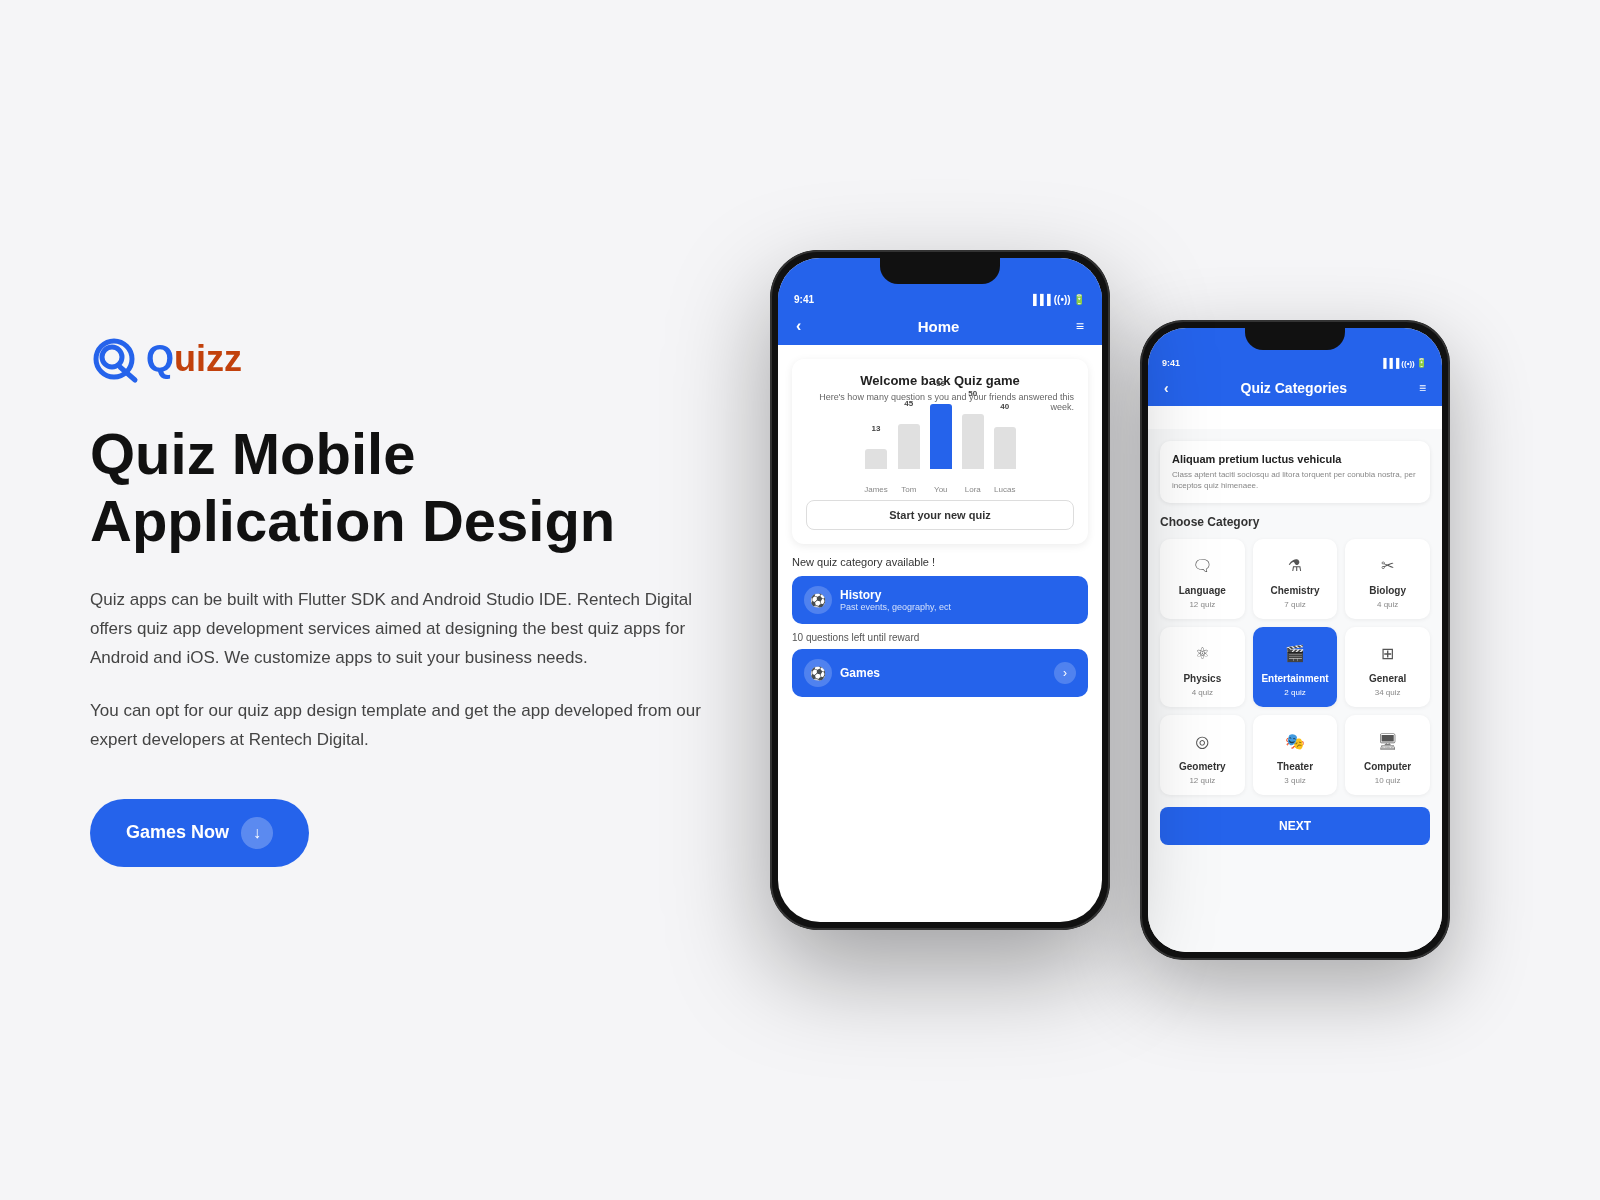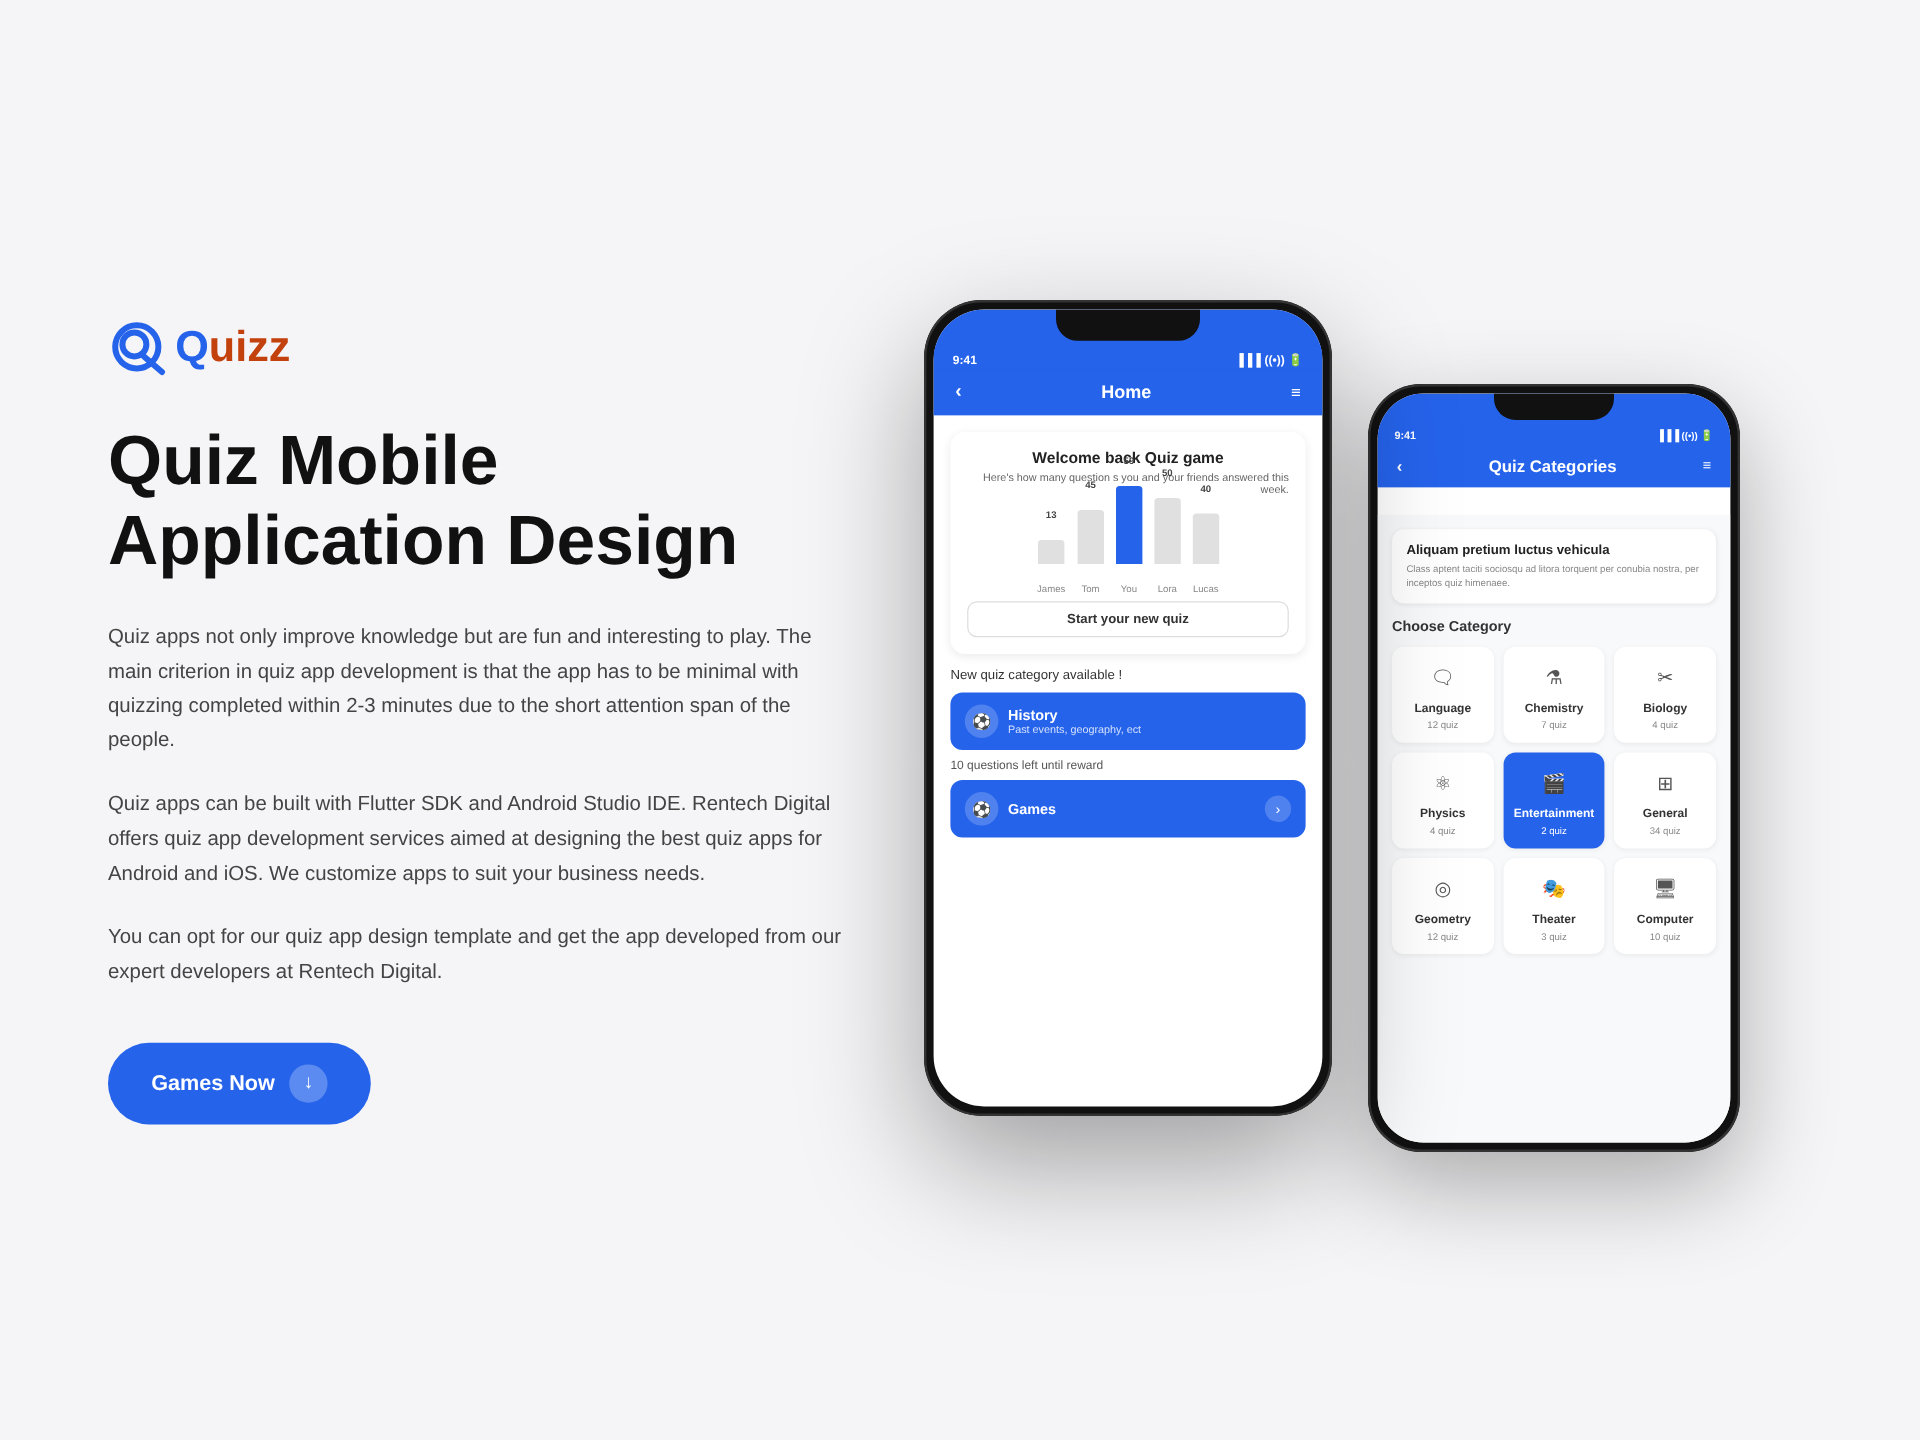--- a/index.html
+++ b/index.html
@@ -384,21 +384,20 @@
       </span>
     </div>
 
     
     <h1 class="main-title">
       <span>Quiz Mobile</span><br>
       <span>Application Design</span>
     </h1>
 
     
-    <p class="description">Quiz apps not only improve knowledge but are fun and interesting to play. The main criterion in quiz app development is that the app has to be minimal with quizzing completed within 2-3 minutes due to the short attention span of the people.</p>
     <p class="description">Quiz apps can be built with Flutter SDK and Android Studio IDE. Rentech Digital offers quiz app development services aimed at designing the best quiz apps for Android and iOS. We customize apps to suit your business needs.</p>
     <p class="description">You can opt for our quiz app design template and get the app developed from our expert developers at Rentech Digital.</p>
 
     
     <button class="hire-btn">
       <span>Games Now</span>
       <span class="btn-icon">↓</span>
     </button>
   </div>
 
@@ -554,18 +553,19 @@
               <div class="cat-name">Theater</div>
               <div class="cat-quiz">3 quiz</div>
             </div>
             <div class="cat-item">
               <div class="cat-icon-box">🖥</div>
               <div class="cat-name">Computer</div>
               <div class="cat-quiz">10 quiz</div>
             </div>
           </div>
           
+          <button class="next-btn">NEXT</button>
         </div>
       </div>
     </div>
 
   </div>
 </div>
 
 </body></html>

